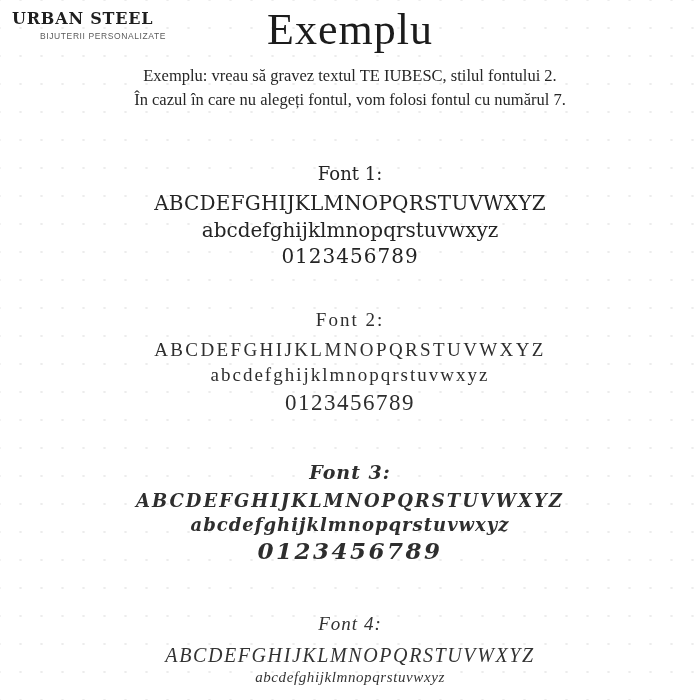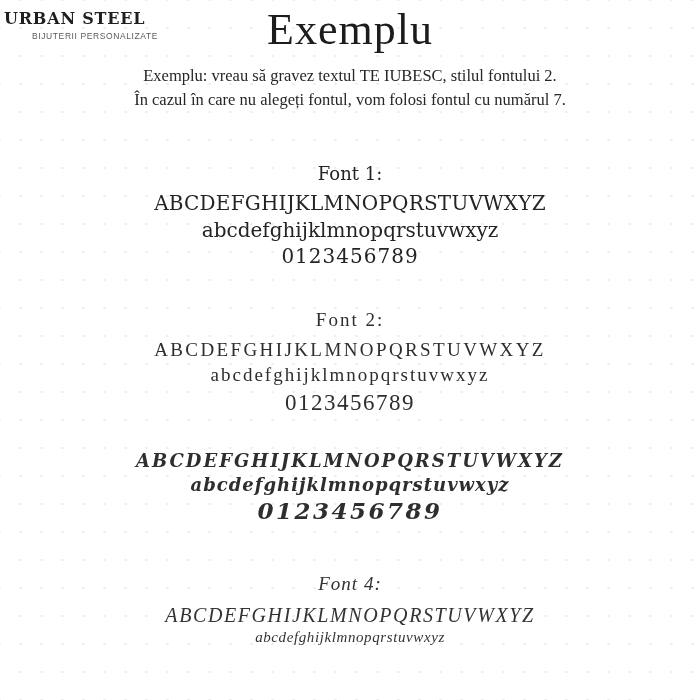--- a/index.html
+++ b/index.html
@@ -10,21 +10,21 @@
     background-image: radial-gradient(circle, #ececec 1px, rgba(255,255,255,0) 1.3px);
     background-size: 21px 28px;
     background-position: 10px 14px;
     font-family: "Liberation Serif", serif;
     color: #2b2b2b;
     overflow: hidden;
   }
   .logo {
     position: absolute;
     top: 10px;
-    left: 4px;
+    left: 12px;
     cursor: pointer;
   }
   .logo-title {
     font-family: "DejaVu Serif", serif;
     font-weight: bold;
     font-size: 16px;
     letter-spacing: 0.8px;
     color: #1f1f1f;
     line-height: 1.1;
   }
@@ -62,21 +62,21 @@
   .font-section div { line-height: 1.32; text-align: center; }
 
   
   .f1 { font-family: "DejaVu Serif", serif; color: #242424; }
   .f1 .label  { font-size: 18px; margin-bottom: 4px; }
   .f1 .upper  { font-size: 20px; letter-spacing: 0.2px; }
   .f1 .lower  { font-size: 20px; }
   .f1 .digits { font-size: 20px; letter-spacing: 1px; }
 
   
-  .f2 { font-family: "Liberation Serif", serif; color: #2e2e2e; margin-bottom: 31px; }
+  .f2 { font-family: "Liberation Serif", serif; color: #2e2e2e; margin-bottom: 42px; }
   .f2 .label  { font-size: 19px; letter-spacing: 2px; margin-bottom: 5px; }
   .f2 .upper  { font-size: 19px; letter-spacing: 2.4px; }
   .f2 .lower  { font-size: 19px; letter-spacing: 2px; }
   .f2 .digits { font-size: 23px; letter-spacing: 1.5px; }
 
   
   .f3 { font-family: "DejaVu Serif", serif; font-style: italic; font-weight: bold; color: #2e2e2e; margin-bottom: 44px; }
   .f3 .label  { font-size: 19px; letter-spacing: 1px; margin-bottom: 4px; }
   .f3 .upper  { font-size: 18px; letter-spacing: 2px; }
   .f3 .lower  { font-size: 18px; letter-spacing: 1px; }
@@ -113,20 +113,21 @@
   </section>
 
   <section class="font-section f2">
     <div class="label">Font 2:</div>
     <div class="upper">ABCDEFGHIJKLMNOPQRSTUVWXYZ</div>
     <div class="lower">abcdefghijklmnopqrstuvwxyz</div>
     <div class="digits">0123456789</div>
   </section>
 
   <section class="font-section f3">
+    <div class="label">Font 3:</div>
     <div class="upper">ABCDEFGHIJKLMNOPQRSTUVWXYZ</div>
     <div class="lower">abcdefghijklmnopqrstuvwxyz</div>
     <div class="digits">0123456789</div>
   </section>
 
   <section class="font-section f4">
     <div class="label">Font 4:</div>
     <div class="upper">ABCDEFGHIJKLMNOPQRSTUVWXYZ</div>
     <div class="lower">abcdefghijklmnopqrstuvwxyz</div>
 

